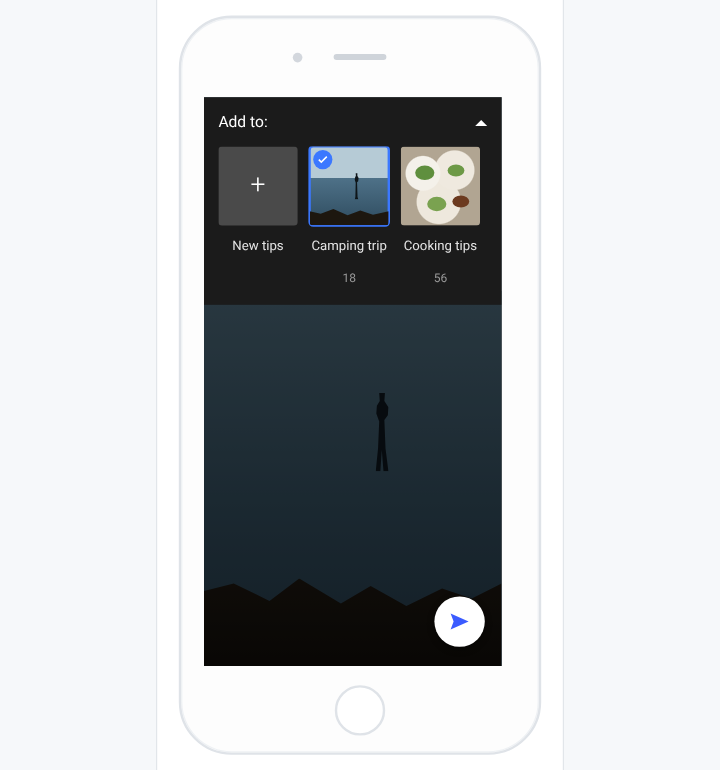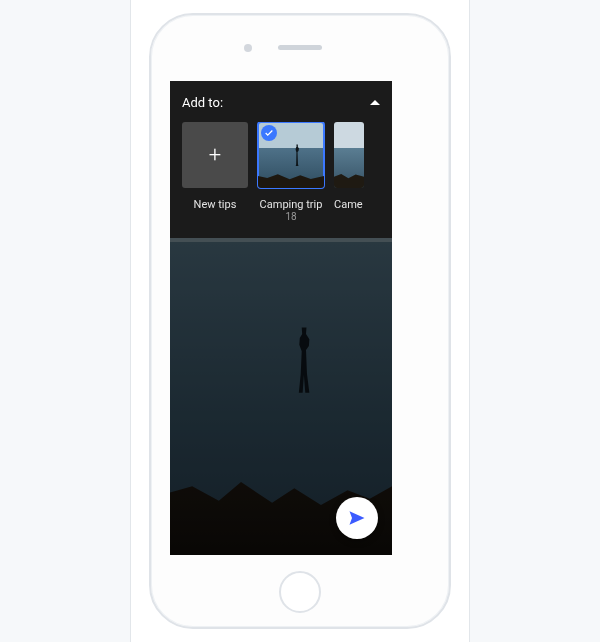--- a/index.html
+++ b/index.html
@@ -54,21 +54,21 @@
       bottom: 14px; left: 50%;
       transform: translateX(-50%);
       width: 42px; height: 42px;
       border: 2px solid #dfe3e8;
       border-radius: 50%;
       background: #fff;
     }
     .screen {
       position: absolute;
       top: 66px; left: 19px;
-      width: 222px; height: 474px;
+      width: 248px; height: 474px;
       background: #000;
       overflow: hidden;
     }
     
     .bg-photo {
       position: absolute;
       inset: 0;
       
       background:
         linear-gradient(#9eb7c4 0%, #9bb3c0 34%, #5d7f92 34%, #3f5e71 70%, #2c4557 100%);
@@ -149,21 +149,21 @@
     .plus { color: #fff; font-size: 22px; font-weight: 300; line-height: 1; }
     .reel-label {
       margin-top: 10px;
       color: #e4e4e4;
       font-size: 11px;
       text-align: center;
       white-space: nowrap;
       overflow: hidden;
     }
     .reel-count {
-      margin-top: 0;
+      margin-top: 16px;
       color: #9a9a9a;
       font-size: 10px;
       text-align: center;
     }
     
     .thumb-camping {
       background: linear-gradient(#b6cbd6 0%, #b6cbd6 40%, #4e7188 40%, #2e4b5e 100%);
     }
     .thumb-camping::after {
       content:""; position:absolute;
@@ -244,20 +244,25 @@
               <span class="check">
                 <svg viewBox="0 0 24 24">
                     <path d="M20 6L9 17l-5-5" fill="none" stroke="#fff" stroke-width="3"></path>
                   </svg>
               </span>
             </div>
             <div class="reel-label">Camping trip</div>
             <div class="reel-count">18</div>
           </div>
 
+          <div class="reel">
+            <div class="thumb thumb-food"></div>
+            <div class="reel-label">Cooking tips</div>
+            <div class="reel-count">56</div>
+          </div>
 
           <div class="reel cut">
             <div class="thumb thumb-camera" style="width:30px"></div>
             <div class="reel-label" style="text-align:left">Came</div>
             <div class="reel-count"></div>
           </div>
 
         </div>
       </div>
 

